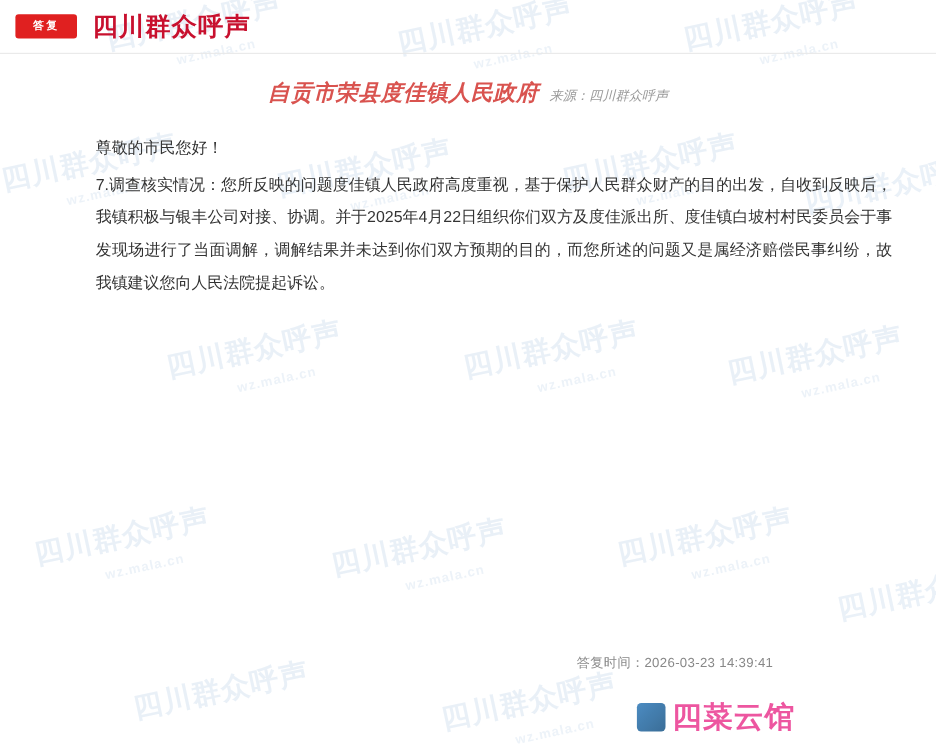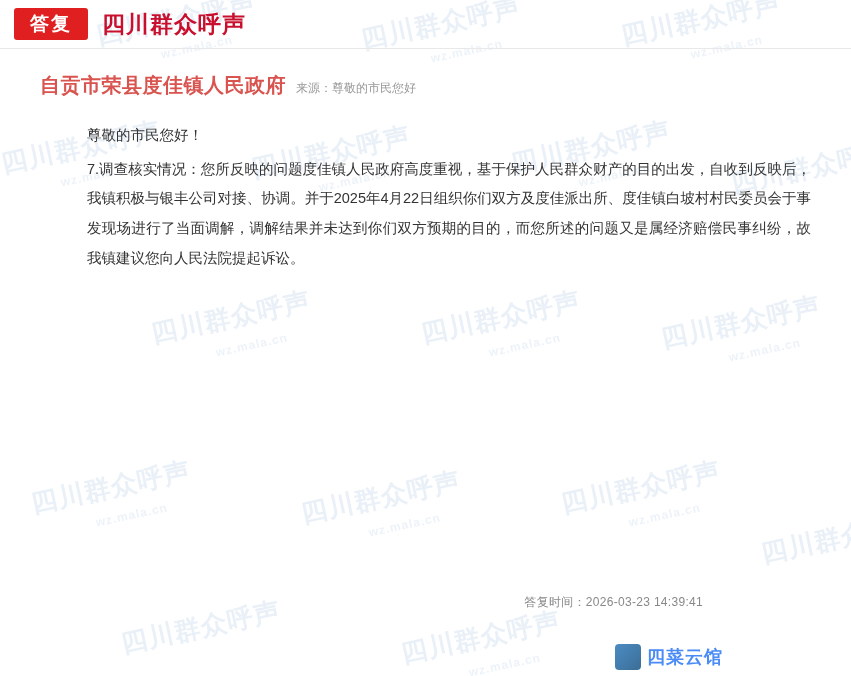--- a/index.html
+++ b/index.html
@@ -53,21 +53,21 @@
     border-bottom: 1px solid #e8e8e8;
     display: flex;
     align-items: center;
     padding-left: 14px;
     box-sizing: border-box;
     background: transparent;
   }
   .reply-badge {
     background: #e02020;
     color: #ffffff;
-    font-size: 19px;
+    font-size: 10px;
     font-weight: bold;
     padding: 5px 16px;
     border-radius: 3px;
     letter-spacing: 2px;
     line-height: 1.2;
   }
   .brand-logo {
     margin-left: 14px;
     color: #c8102e;
     font-size: 23px;
@@ -79,21 +79,22 @@
   
   .content {
     position: relative;
     z-index: 2;
     padding: 22px 40px 0 40px;
     box-sizing: border-box;
   }
   .title-row {
     display: flex;
     align-items: baseline;
-    justify-content: flex-start;
+    justify-content: center;
+    font-style: italic;
   }
   .doc-title {
     color: #d9534f;
     font-size: 20px;
     font-weight: bold;
     letter-spacing: 0.5px;
     line-height: 1.4;
   }
   .source {
     color: #999999;
@@ -136,23 +137,23 @@
   }
   .footer-logo {
     position: absolute;
     right: 22px;
     bottom: 6px;
     display: flex;
     align-items: center;
     opacity: 0.92;
   }
   .footer-logo .fl-text {
-    font-size: 18px;
-    font-weight: bold;
-    color: #3b82f6;
+    font-size: 27px;
+    font-weight: bold;
+    color: #ec4899;
     letter-spacing: 1px;
     font-family: Liberation Serif, serif;
   }
   .footer-logo .fl-mark {
     width: 26px;
     height: 26px;
     margin-right: 6px;
     border-radius: 4px;
     background: linear-gradient(135deg, #3d82bd 0%, #2a628f 100%);
   }
@@ -193,21 +194,21 @@
   </div>
 
 <div class="header">
   <div class="reply-badge">答复</div>
   <div class="brand-logo">四川群众呼声</div>
 </div>
 
 <div class="content">
   <div class="title-row">
     <div class="doc-title">自贡市荣县度佳镇人民政府</div>
-    <div class="source">来源：尊敬的市民您好</div>
+    <div class="source">来源：四川群众呼声</div>
   </div>
 
   <div class="body-text">
     <p class="para salutation">尊敬的市民您好！</p>
     <p class="para">7.调查核实情况：您所反映的问题度佳镇人民政府高度重视，基于保护人民群众财产的目的出发，自收到反映后，我镇积极与银丰公司对接、协调。并于2025年4月22日组织你们双方及度佳派出所、度佳镇白坡村村民委员会于事发现场进行了当面调解，调解结果并未达到你们双方预期的目的，而您所述的问题又是属经济赔偿民事纠纷，故我镇建议您向人民法院提起诉讼。</p>
   </div>
 </div>
 
 <div class="footer">
   <div class="reply-time">答复时间：2026-03-23 14:39:41</div>

